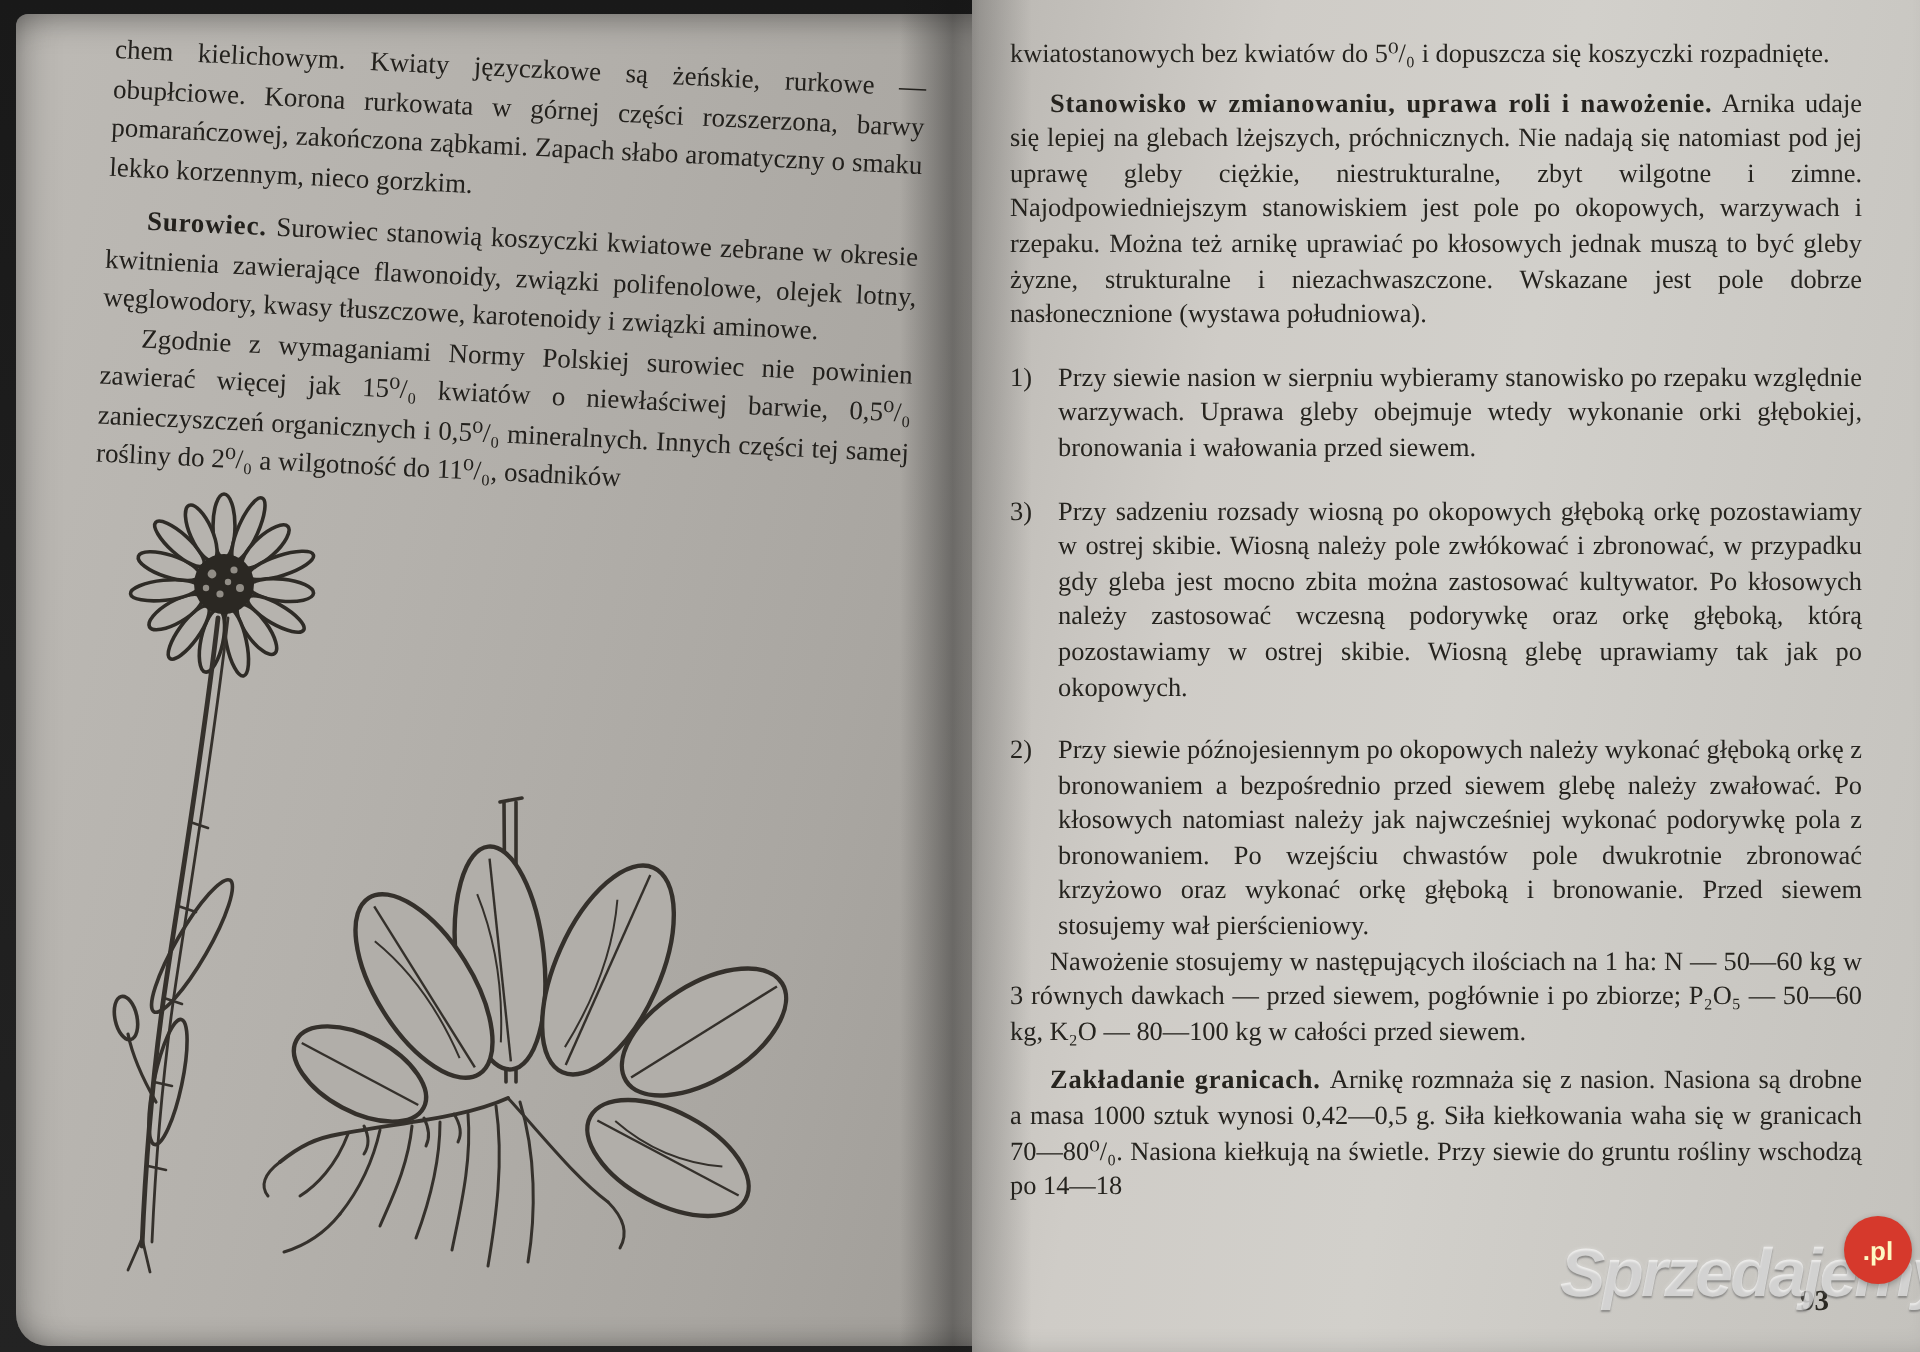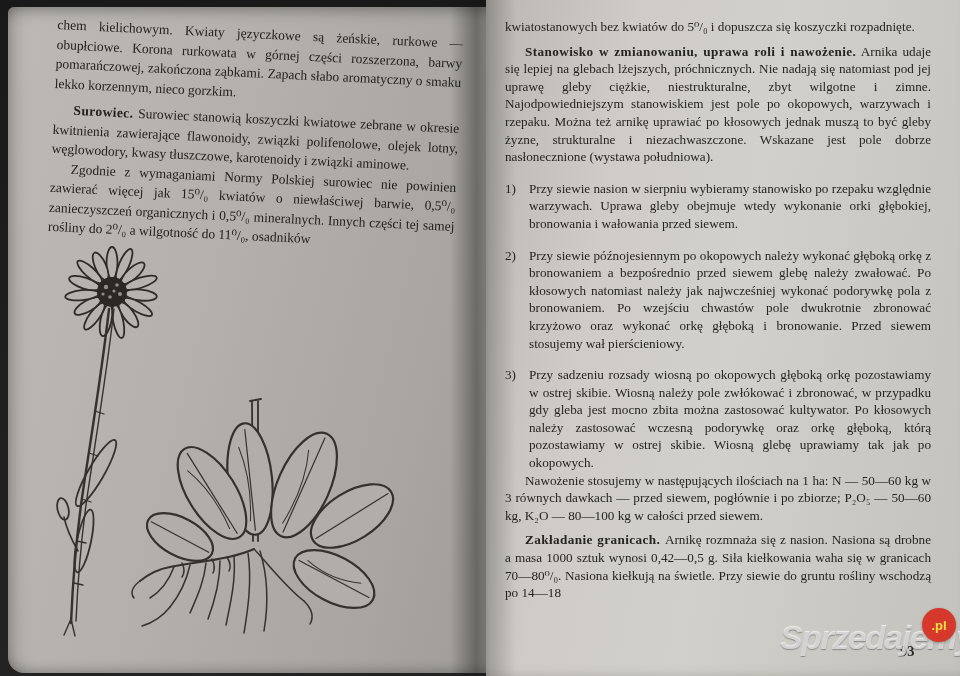--- a/index.html
+++ b/index.html
@@ -33,21 +33,21 @@
   .ln{stroke:#35312c;fill:none;stroke-linecap:round;}
   .caption{position:absolute;left:36px;top:671px;font-size:14px;letter-spacing:.6px;color:#2a2822;margin-top:28px;}
   .pagenum{position:absolute;left:414px;top:643px;font-weight:bold;font-size:14.5px;color:#2a2822;}
   .watermark{position:absolute;left:778px;top:606px;width:182px;height:64px;z-index:10;}
   .wm-text{position:absolute;left:2px;top:12px;
     font-family:"Liberation Sans","DejaVu Sans",sans-serif;font-weight:bold;font-style:italic;
     font-size:34px;letter-spacing:-1.5px;color:rgba(255,255,255,.60);
     text-shadow:0 1px 1px rgba(70,70,70,.5),0 0 2px rgba(255,255,255,.35);}
   .wm-badge{position:absolute;left:144px;top:2px;width:34px;height:34px;border-radius:50%;
     background:#d6392c;display:flex;align-items:center;justify-content:center;
-    font-family:"Liberation Sans","DejaVu Sans",sans-serif;font-weight:bold;font-size:13px;color:#fde047;
+    font-family:"Liberation Sans","DejaVu Sans",sans-serif;font-weight:bold;font-size:13px;color:#fef9c3;
     box-shadow:0 1px 3px rgba(0,0,0,.3);}
 </style>
 </head>
 <body>
 
 <div class="photo">
 
   <div class="page page-left">
     <div class="left-text">
       <p>chem kielichowym. Kwiaty języczkowe są żeńskie, rurkowe — obupłciowe. Korona rurkowata w górnej części rozszerzona, barwy pomarańczowej, zakończona ząbkami. Zapach słabo aromatyczny o smaku lekko korzennym, nieco gorzkim.</p>
@@ -201,26 +201,26 @@
 
   <div class="page page-right">
     <div class="right-text">
       <p>kwiatostanowych bez kwiatów do 5⁰/₀ i dopuszcza się koszyczki rozpadnięte.</p>
       <p class="sp ind"><span class="lead">Stanowisko w zmianowaniu, uprawa roli i nawożenie.</span><span>Arnika udaje się lepiej na glebach lżejszych, próchnicznych. Nie nadają się natomiast pod jej uprawę gleby ciężkie, niestrukturalne, zbyt wilgotne i zimne. Najodpowiedniejszym stanowiskiem jest pole po okopowych, warzywach i rzepaku. Można też arnikę uprawiać po kłosowych jednak muszą to być gleby żyzne, strukturalne i niezachwaszczone. Wskazane jest pole dobrze nasłonecznione (wystawa południowa).</span></p>
       <div class="li">
         <span class="num">1)</span>
         <div class="li-text">Przy siewie nasion w sierpniu wybieramy stanowisko po rzepaku względnie warzywach. Uprawa gleby obejmuje wtedy wykonanie orki głębokiej, bronowania i wałowania przed siewem.</div>
       </div>
       <div class="li">
+        <span class="num">3)</span>
+        <div class="li-text">Przy sadzeniu rozsady wiosną po okopowych głęboką orkę pozostawiamy w ostrej skibie. Wiosną należy pole zwłókować i zbronować, w przypadku gdy gleba jest mocno zbita można zastosować kultywator. Po kłosowych należy zastosować wczesną podorywkę oraz orkę głęboką, którą pozostawiamy w ostrej skibie. Wiosną glebę uprawiamy tak jak po okopowych.</div>
+      </div>
+      <div class="li">
         <span class="num">2)</span>
         <div class="li-text">Przy siewie późnojesiennym po okopowych należy wykonać głęboką orkę z bronowaniem a bezpośrednio przed siewem glebę należy zwałować. Po kłosowych natomiast należy jak najwcześniej wykonać podorywkę pola z bronowaniem. Po wzejściu chwastów pole dwukrotnie zbronować krzyżowo oraz wykonać orkę głęboką i bronowanie. Przed siewem stosujemy wał pierścieniowy.</div>
-      </div>
-      <div class="li">
-        <span class="num">3)</span>
-        <div class="li-text">Przy sadzeniu rozsady wiosną po okopowych głęboką orkę pozostawiamy w ostrej skibie. Wiosną należy pole zwłókować i zbronować, w przypadku gdy gleba jest mocno zbita można zastosować kultywator. Po kłosowych należy zastosować wczesną podorywkę oraz orkę głęboką, którą pozostawiamy w ostrej skibie. Wiosną glebę uprawiamy tak jak po okopowych.</div>
       </div>
       <p class="ind">Nawożenie stosujemy w następujących ilościach na 1 ha: N — 50—60 kg w 3 równych dawkach — przed siewem, pogłównie i po zbiorze; P₂O₅ — 50—60 kg, K₂O — 80—100 kg w całości przed siewem.</p>
       <p class="sp ind"><span class="lead">Zakładanie granicach.</span><span>Arnikę rozmnaża się z nasion. Nasiona są drobne a masa 1000 sztuk wynosi 0,42—0,5 g. Siła kiełkowania waha się w granicach 70—80⁰/₀. Nasiona kiełkują na świetle. Przy siewie do gruntu rośliny wschodzą po 14—18</span></p>
     </div>
     <div class="pagenum">93</div>
   </div>
 
   <div class="gutter"></div>
 
   <div class="watermark">

